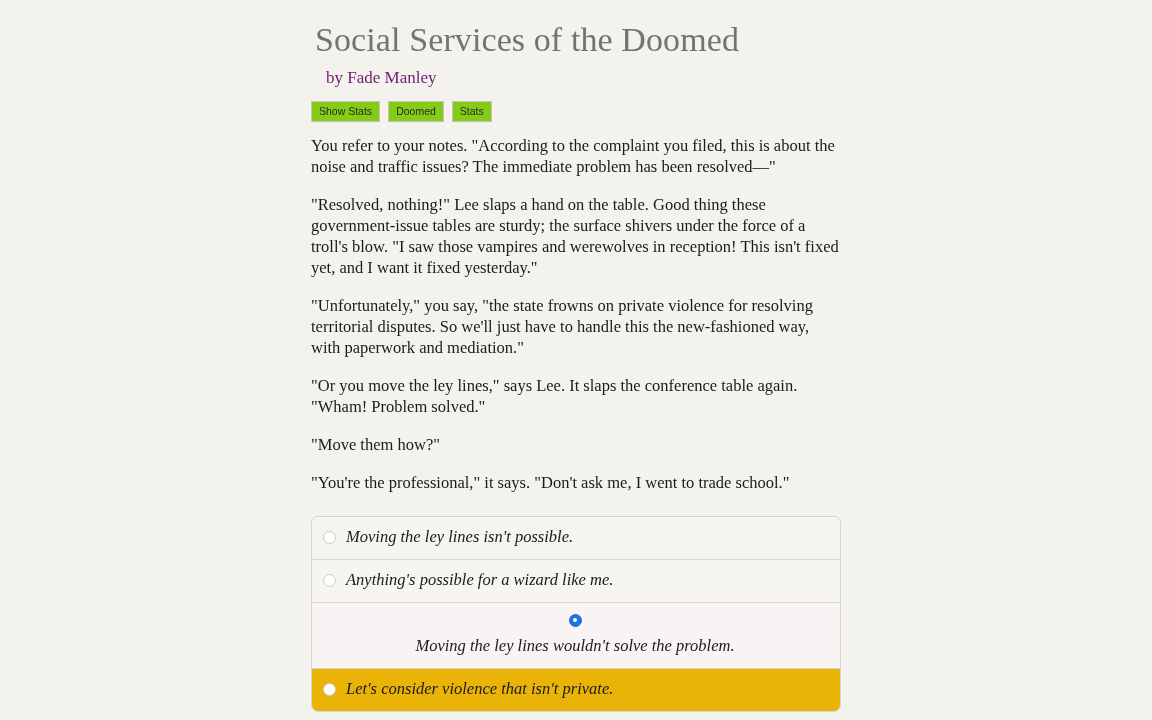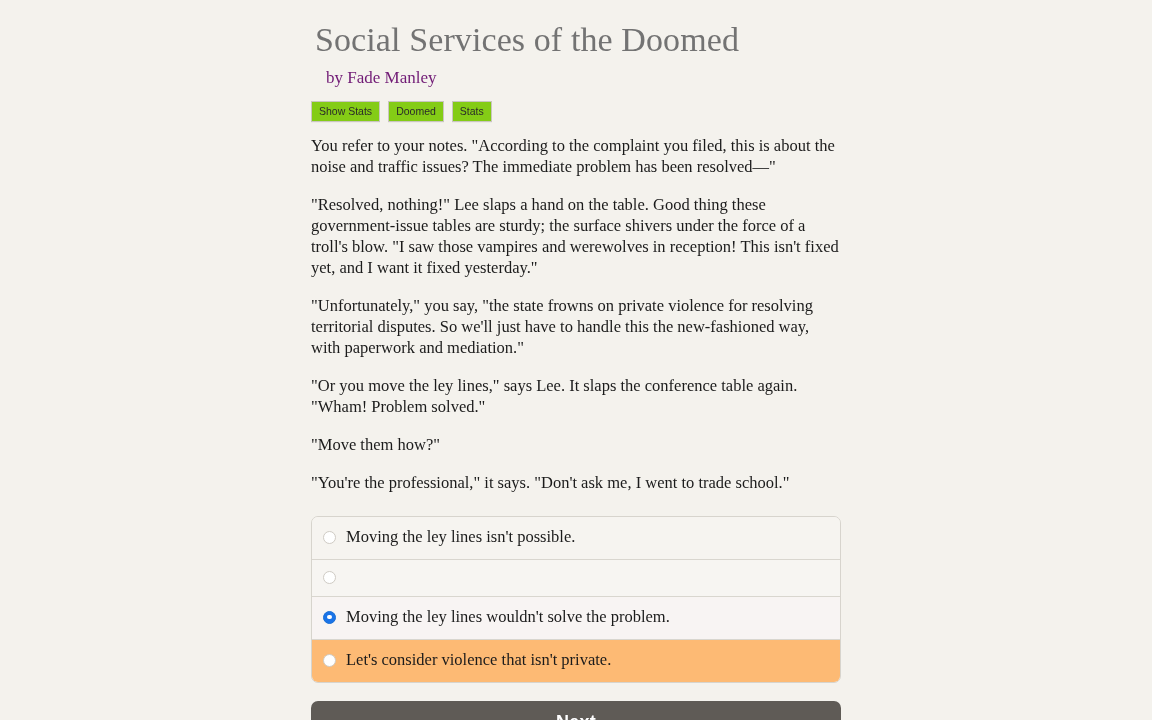--- a/index.html
+++ b/index.html
@@ -76,33 +76,34 @@
   }
   .story p:last-child { margin-bottom: 0; }
 
   
   .choices {
     margin-top: 22px;
     border: 1px solid #d7d4cd;
     border-radius: 7px;
     overflow: hidden;
     background: #f7f5f1;
+    font-style: italic;
   }
   .choice-row {
     display: flex;
     align-items: center;
     gap: 10px;
     padding: 11px 13px 12px 11px;
     border-bottom: 1px solid #d9d6cf;
     cursor: pointer;
     background: #f6f4f0;
   }
   .choice-row:nth-child(2) { background: #f7f5f2; }
-  .choice-row:nth-child(3) { background: #f8f4f3; }
-  .choice-row:nth-child(4) { background: #fdba74; border-bottom: none; }
+  .choice-row:nth-child(3) { background: #f8f4f3; flex-direction: column; }
+  .choice-row:nth-child(4) { background: #eab308; border-bottom: none; }
 
   .radio {
     flex: 0 0 auto;
     width: 13px;
     height: 13px;
     border-radius: 50%;
     border: 1px solid #cfcbc4;
     background: #ffffff;
     box-sizing: border-box;
     position: relative;
@@ -172,20 +173,21 @@
     <p>"You're the professional," it says. "Don't ask me, I went to trade school."</p>
   </div>
 
   <div class="choices">
     <div class="choice-row">
       <span class="radio"></span>
       <span class="choice-label">Moving the ley lines isn't possible.</span>
     </div>
     <div class="choice-row">
       <span class="radio"></span>
+      <span class="choice-label">Anything's possible for a wizard like me.</span>
     </div>
     <div class="choice-row">
       <span class="radio selected"></span>
       <span class="choice-label">Moving the ley lines wouldn't solve the problem.</span>
     </div>
     <div class="choice-row">
       <span class="radio"></span>
       <span class="choice-label">Let's consider violence that isn't private.</span>
     </div>
   </div>

